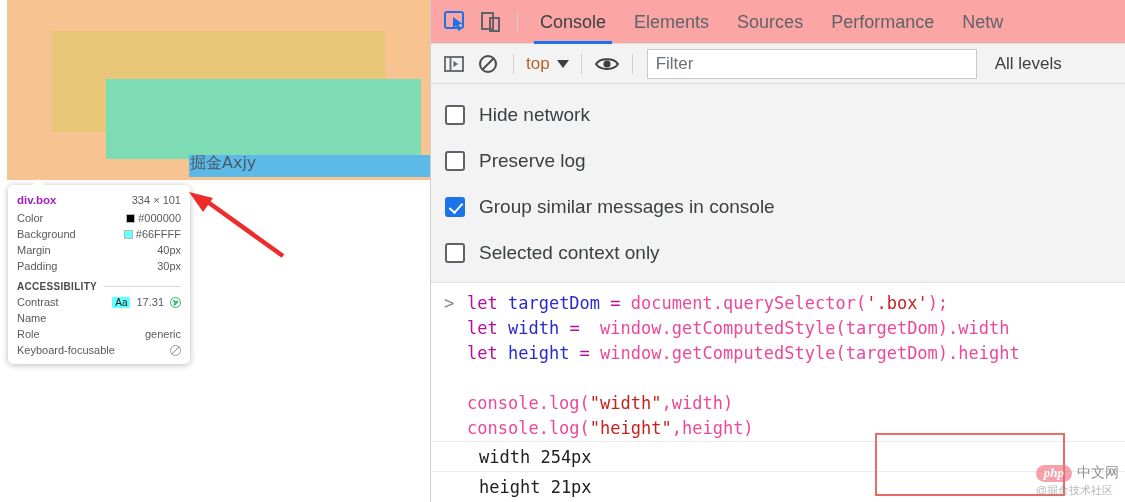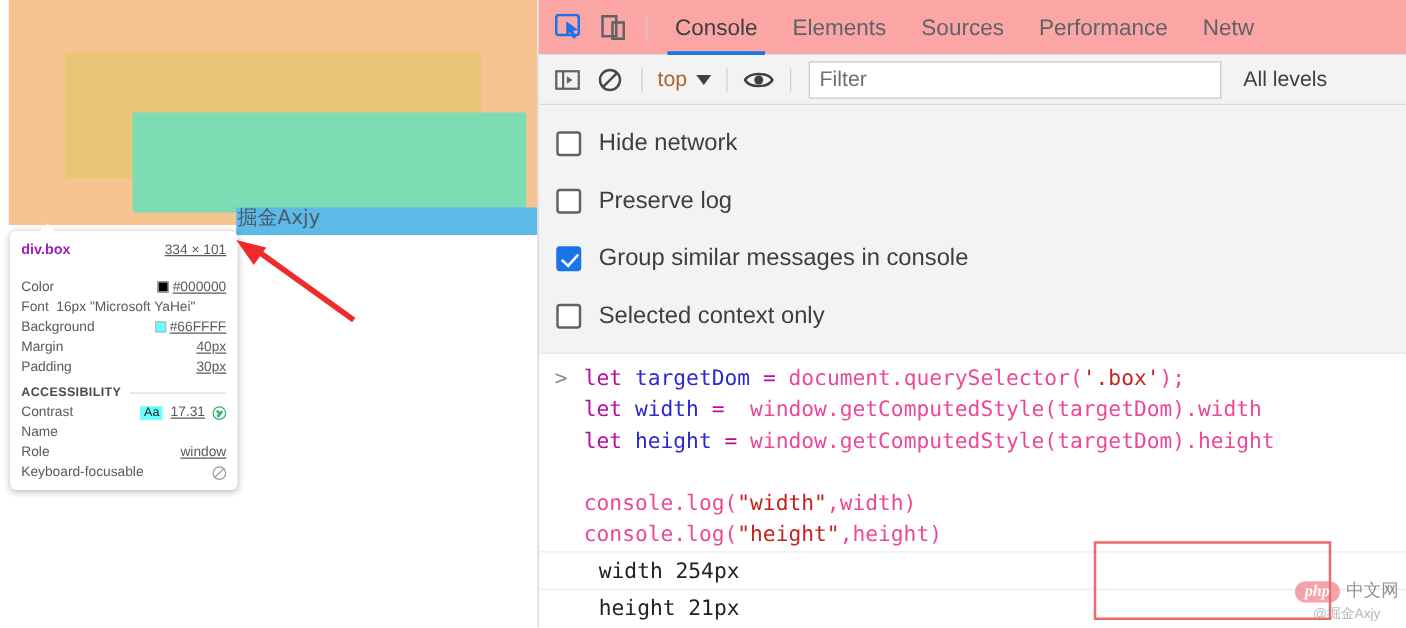--- a/index.html
+++ b/index.html
@@ -19,21 +19,21 @@
     overflow: hidden;
   }
   
   .hl-margin {
     position: absolute; left: 7px; top: 0px;
     width: 423px; height: 180px;
     background: #f7c491;
   }
   
   .hl-padding {
-    position: absolute; left: 45px; top: 42px;
+    position: absolute; left: 45px; top: 31px;
     width: 333px; height: 101px;
     background: #e8c677;
     padding-left: 28px;
   }
   
   .hl-content {
     position: absolute; left: 54px; top: 48px;
     width: 315px; height: 80px;
     background: #7ddcb4;
   }
@@ -69,22 +69,22 @@
     border-right: 7px solid transparent;
     border-bottom: 7px solid #ffffff;
   }
   .tt-row {
     display: flex; align-items: center;
     height: 16px;
     white-space: nowrap;
   }
   .tt-row .k { flex: 0 0 auto; }
   .tt-row .sp { flex: 1 1 auto; }
-  .tt-row .v { flex: 0 0 auto; text-align: right; color: #5a5a5a; text-decoration: underline; }
-  .tt-head { margin-bottom: 14px; }
+  .tt-row .v { flex: 0 0 auto; text-align: right; color: #5a5a5a; }
+  .tt-head { margin-bottom: 2px; }
   .tt-sel {
     color: #a020c0; font-weight: bold; font-size: 11.5px;
   }
   .tt-dim { color: #6a6a6a; font-size: 11px; }
   .swatch {
     display: inline-block; width: 9px; height: 9px;
     border: 1px solid #b9b9b9; margin-right: 3px;
     vertical-align: -1px;
   }
   .sw-black { background: #000000; }
@@ -274,21 +274,21 @@
     position: absolute;
     left: 444px; top: 433px;
     width: 190px; height: 63px;
     border: 2px solid #ec6a6a;
     pointer-events: none;
   }
 
   
   #watermark {
     position: absolute; right: 6px; bottom: 4px;
-    text-align: center;
+    text-align: left;
     opacity: .62;
   }
   .wm-line1 { display: flex; align-items: center; justify-content: flex-end; }
   .wm-php {
     background: #f06a7a;
     color: #ffffff;
     font-style: italic; font-weight: bold;
     font-size: 13px;
     border-radius: 9px;
     padding: 0px 8px 1px 8px;
@@ -321,24 +321,20 @@
         <span class="sp"></span>
         <span class="v tt-dim">334 × 101</span>
       </div>
 
       <div class="tt-row">
         <span class="k">Color</span>
         <span class="sp"></span>
         <span class="v"><i class="swatch sw-black"></i><em style="font-style:normal">#000000</em></span>
       </div>
 
-      <div class="tt-row tt-font-line">
-        <span class="k">Font</span>
-        <span class="fv">16px "Microsoft YaHei"</span>
-      </div>
 
       <div class="tt-row">
         <span class="k">Background</span>
         <span class="sp"></span>
         <span class="v"><i class="swatch sw-cyan"></i><em style="font-style:normal">#66FFFF</em></span>
       </div>
 
       <div class="tt-row">
         <span class="k">Margin</span>
         <span class="sp"></span>
@@ -366,21 +362,21 @@
 
       <div class="tt-row">
         <span class="k">Name</span>
         <span class="sp"></span>
         <span class="v"></span>
       </div>
 
       <div class="tt-row">
         <span class="k">Role</span>
         <span class="sp"></span>
-        <span class="v">window</span>
+        <span class="v">generic</span>
       </div>
 
       <div class="tt-row">
         <span class="k">Keyboard-focusable</span>
         <span class="sp"></span>
         <i class="no-circle"></i>
       </div>
     </div>
 
     <svg id="arrow" viewBox="0 0 110 78">
@@ -477,16 +473,16 @@
         </div>
     </div>
 
     <div id="out-box"></div>
 
     <div id="watermark">
       <div class="wm-line1">
         <span class="wm-php">php</span>
         <span class="wm-cn">中文网</span>
       </div>
-      <div class="wm-line2">@掘金Axjy</div>
+      <div class="wm-line2">@掘金技术社区</div>
     </div>
   </div>
 </div>
 
 </body></html>

